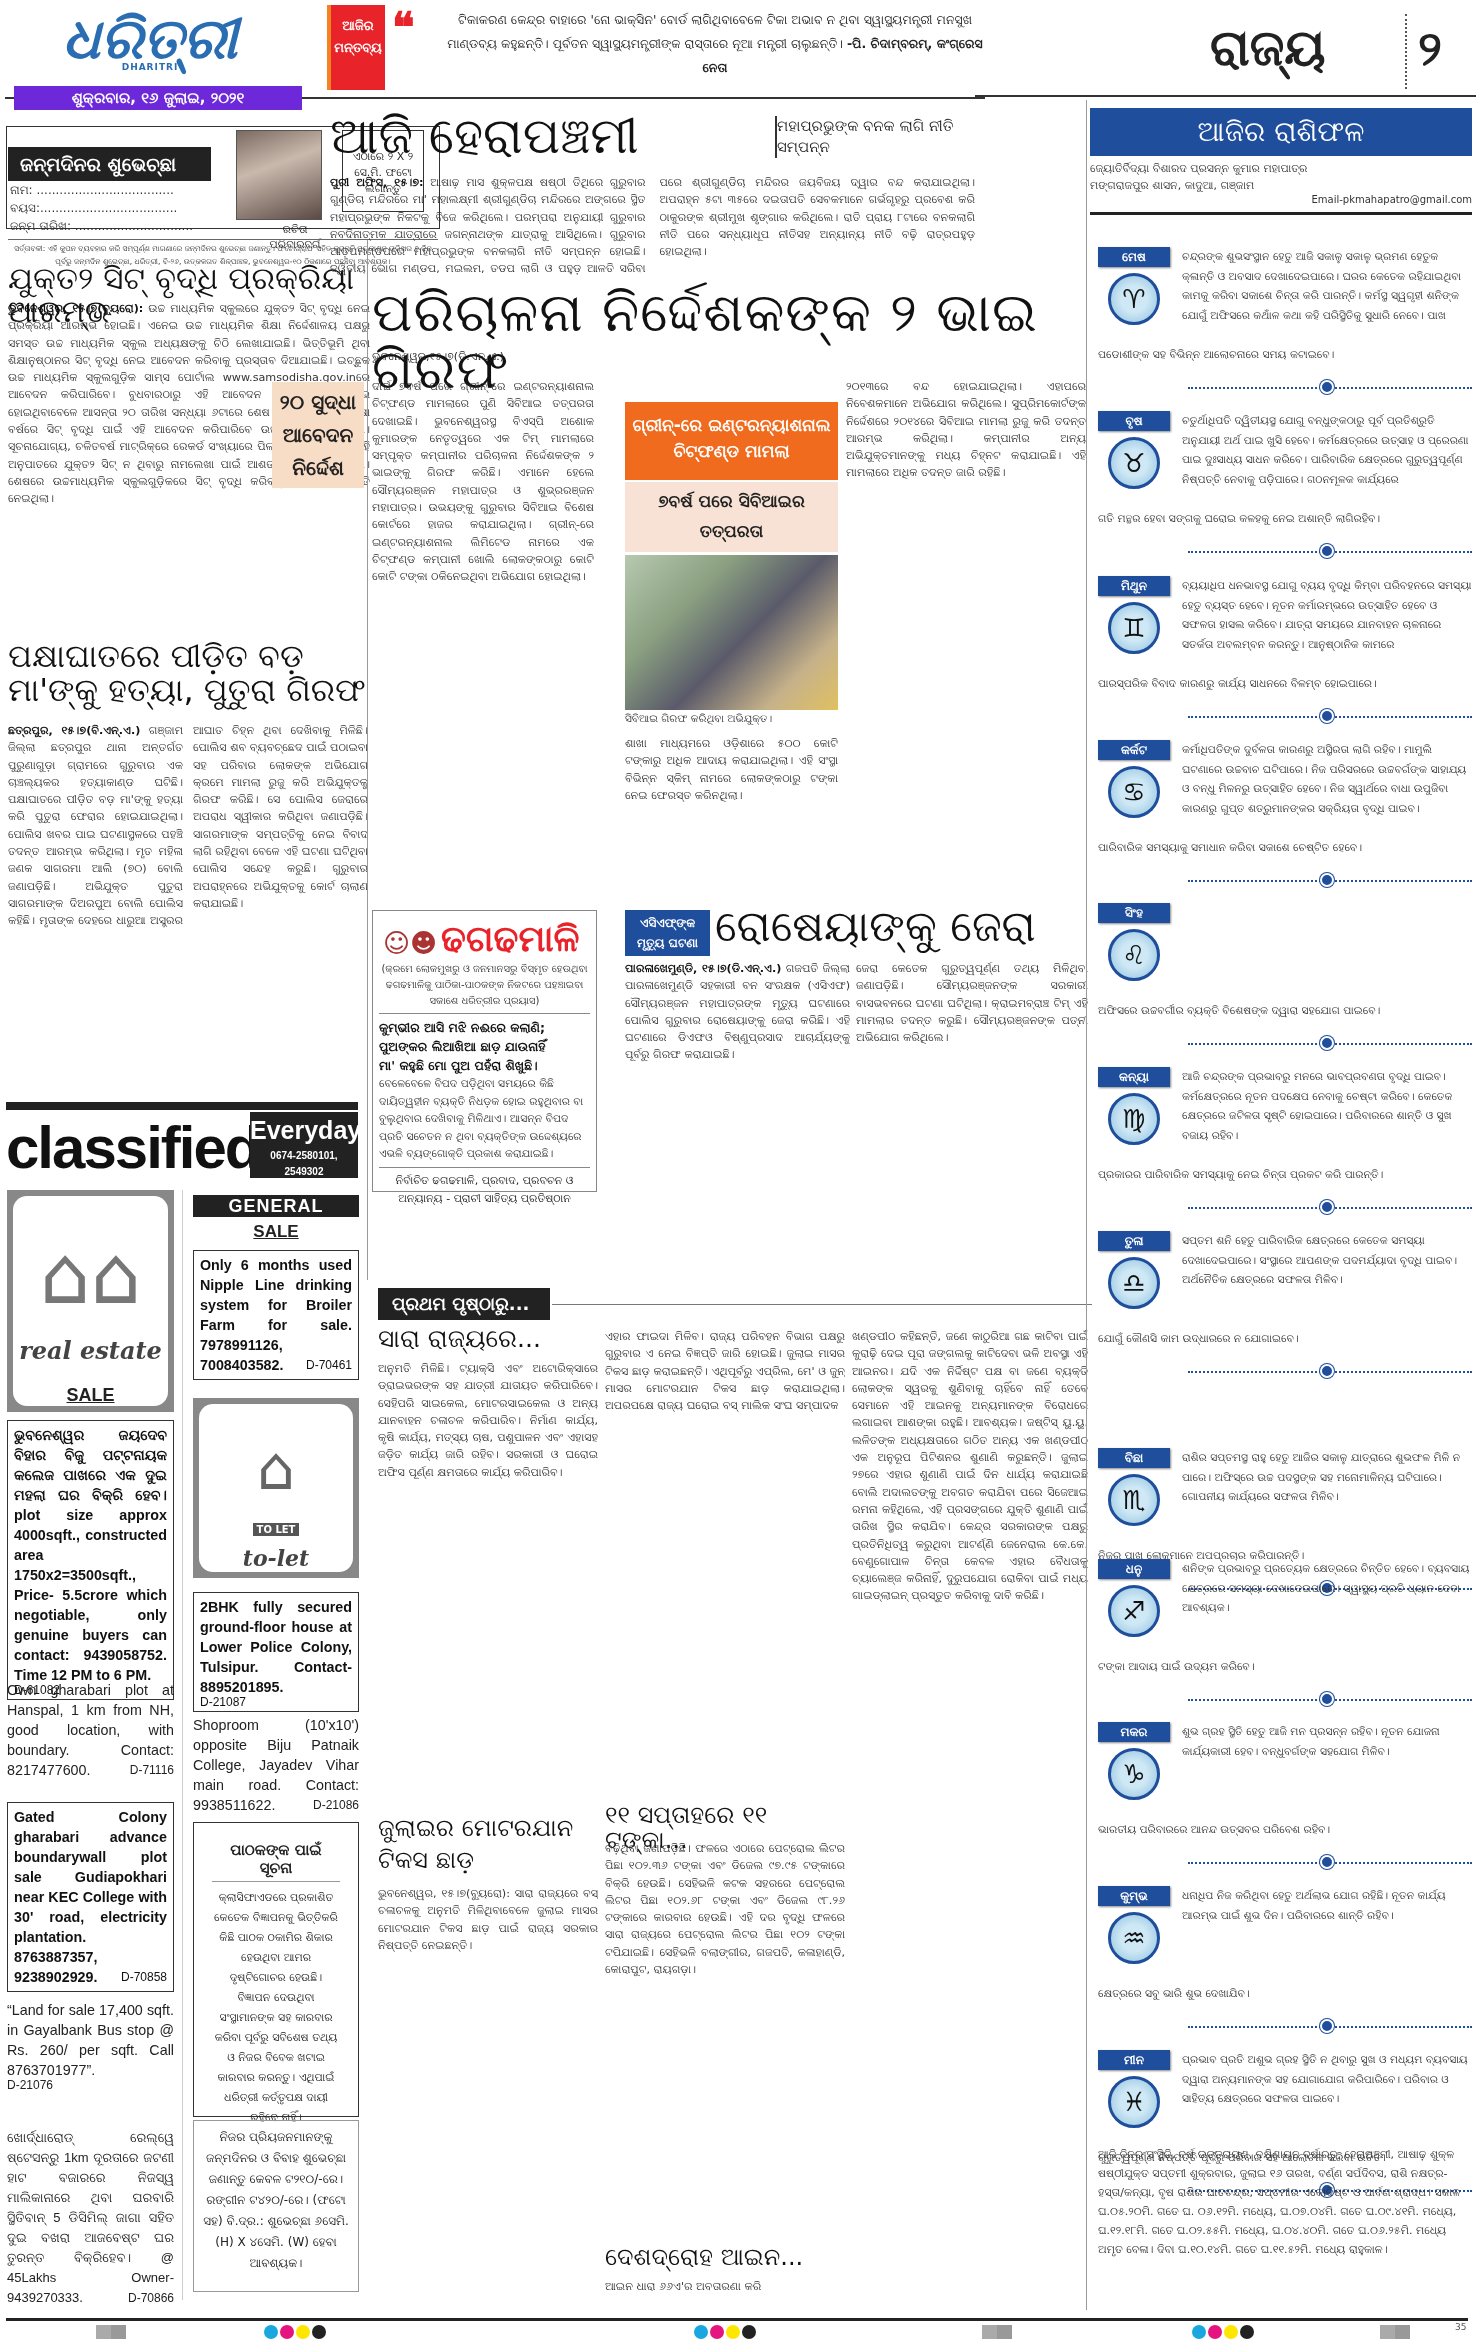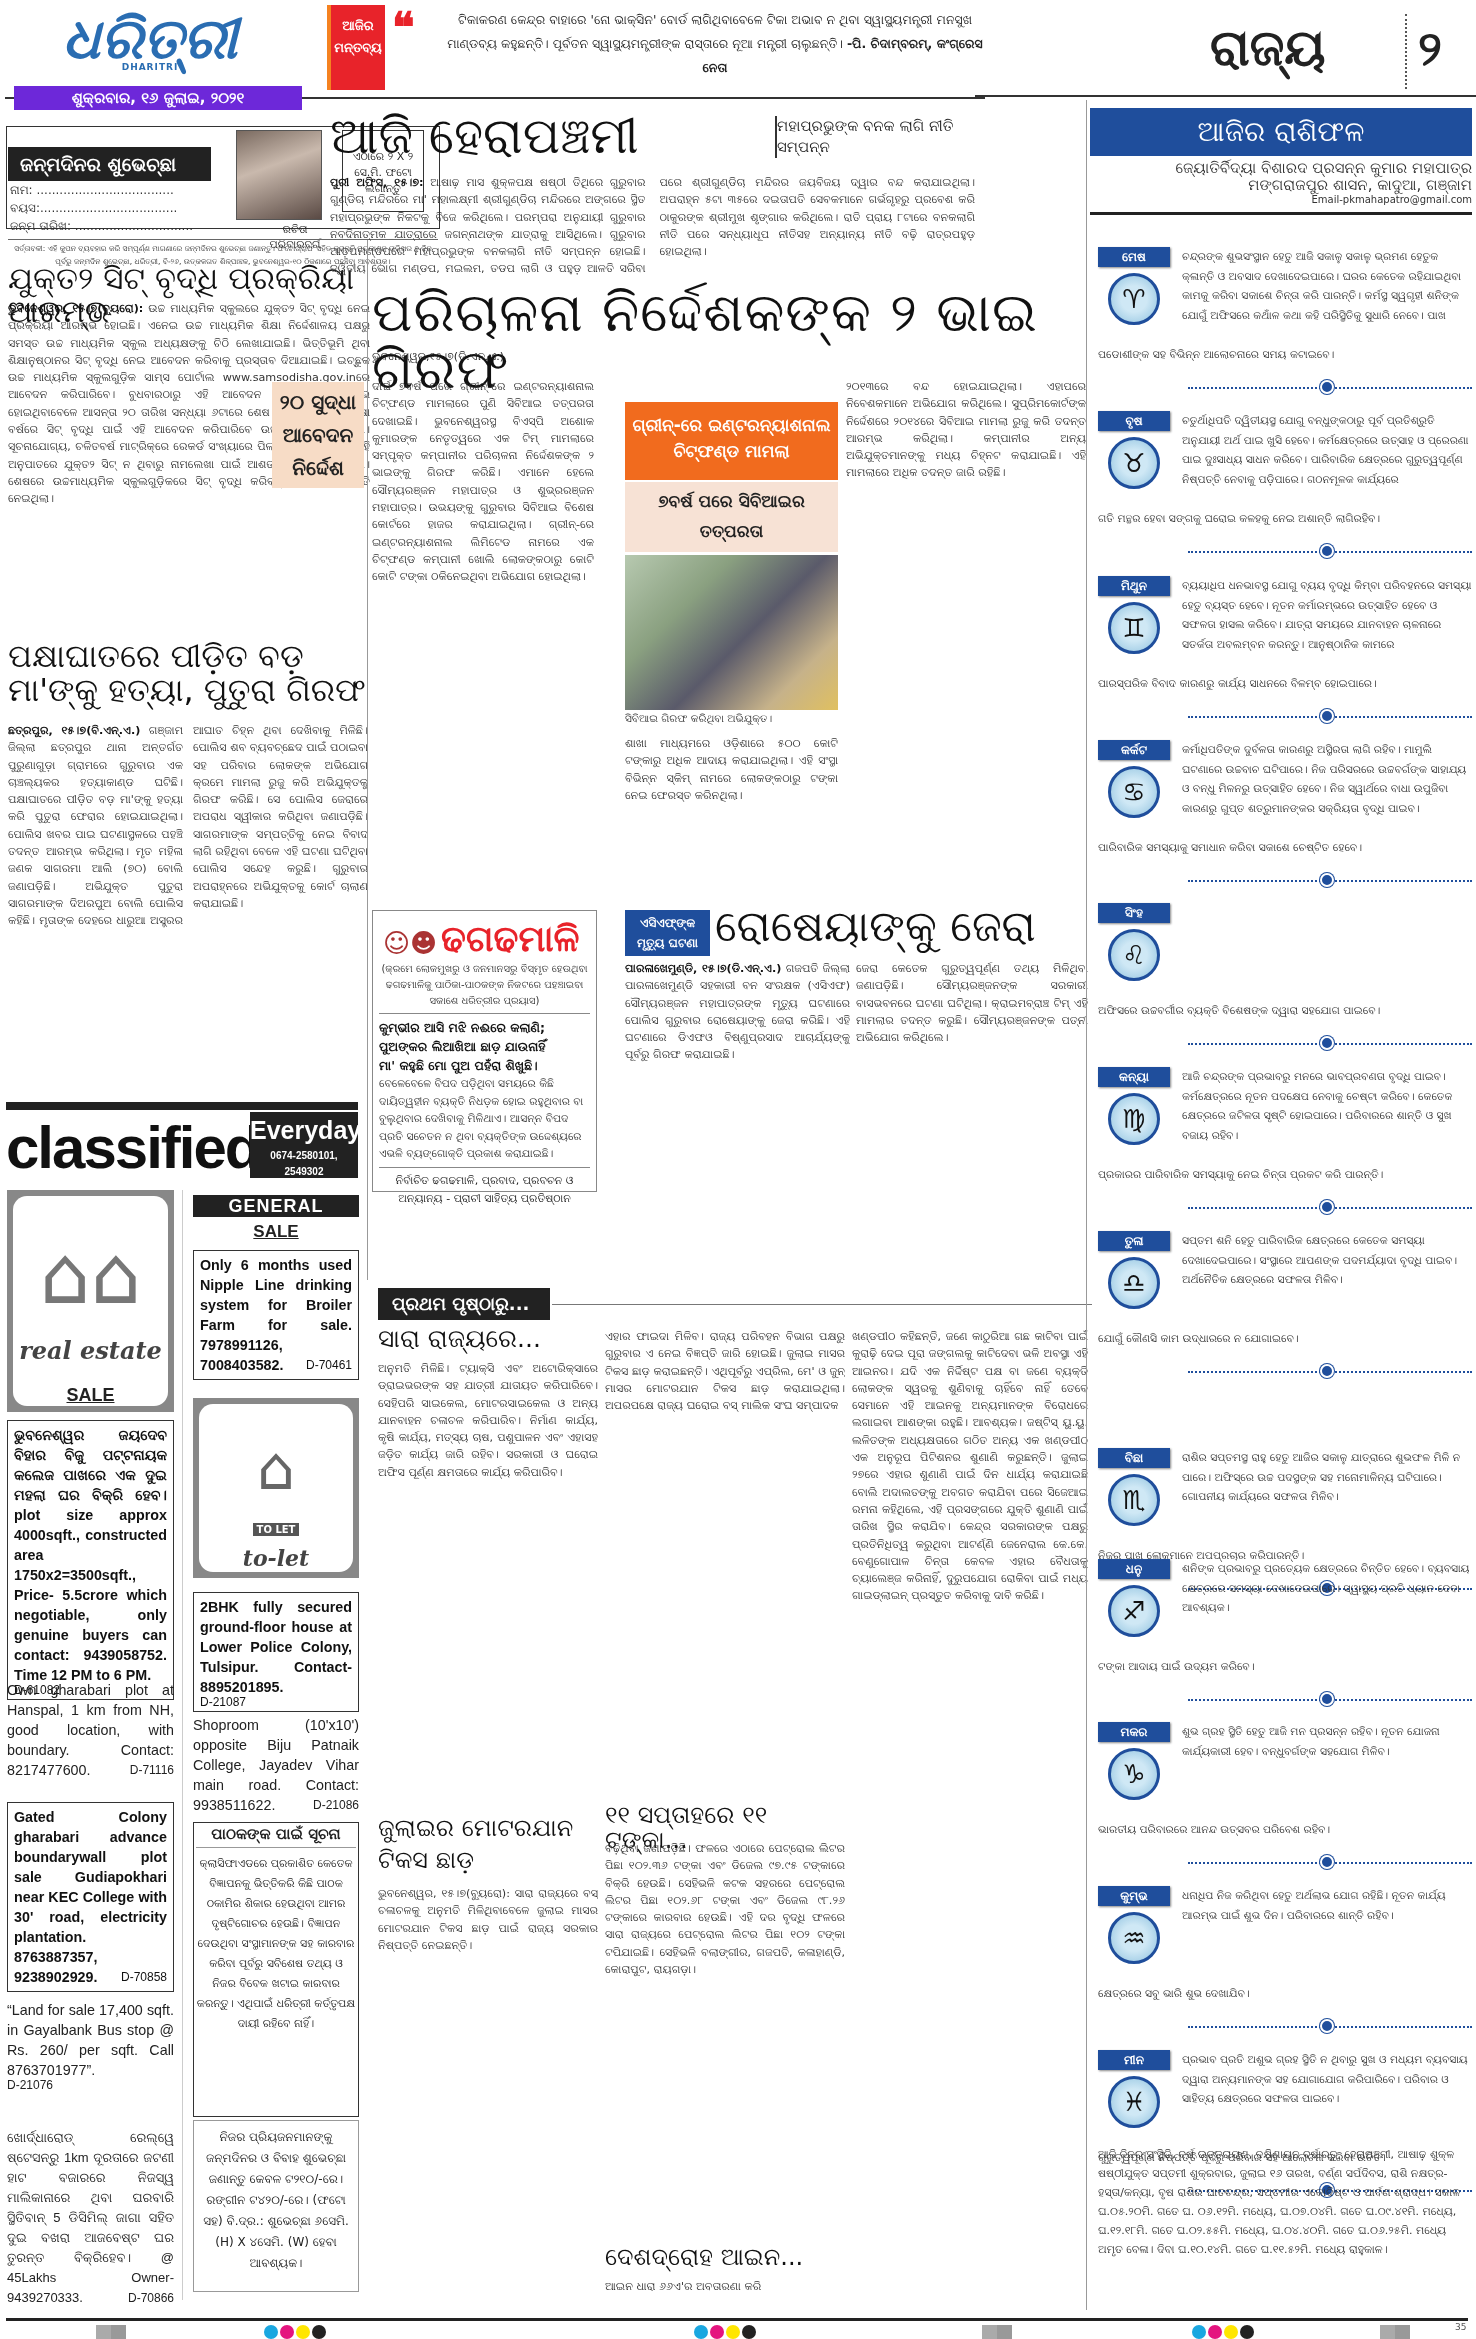--- a/index.html
+++ b/index.html
@@ -35,21 +35,21 @@
 .plus2-callout{left:272px;top:382px;width:92px;height:106px;background:#f7dcc6;font-size:20px;font-weight:bold;text-align:center;line-height:33px;color:#222;padding-top:4px}
 
 .h-paksha{left:8px;top:640px;width:360px;font-size:32px}
 .paksha-body{left:8px;top:722px;width:360px}
 
 .h-heraa{left:330px;top:110px;width:440px;font-size:50px;font-weight:normal}
 .h-heraa-side{left:775px;top:116px;width:200px;font-size:15px;line-height:21px;border-left:2px solid #333;}
 .heraa-body{left:330px;top:174px;width:645px;column-count:2;column-gap:14px}
 
 .raashi-head{left:1090px;top:108px;width:382px;height:48px;background:#1f4e9c;color:#fff;font-size:28px;text-align:center;line-height:48px}
-.raashi-author{left:1090px;top:160px;width:382px;font-size:15px;text-align:right;line-height:17px;color:#333}
+.raashi-author{left:1090px;top:160px;width:382px;font-size:11px;text-align:left;line-height:17px;color:#333}
 .raashi-email{left:1090px;top:194px;width:382px;font-size:10px;text-align:right;color:#333}
 .raashi-rule{left:1090px;top:212px;width:382px;height:3px;background:#222}
 
 .sign{position:absolute;left:1098px;width:374px}
 .sign-label{position:absolute;left:0;top:0;width:72px;height:20px;background:#1f4e9c;color:#fff;font-size:12px;font-weight:bold;text-align:center;line-height:20px;box-shadow:1px 1px 2px #888}
 .sign-icon{position:absolute;left:10px;top:26px;width:52px;height:52px;border-radius:50%;background:radial-gradient(circle,#cfe8f5 40%,#8cc0de);border:3px solid #1f4e9c;color:#111;font-size:26px;text-align:center;line-height:46px}
 .sign-text{position:absolute;left:84px;top:0;width:290px;font-size:10.8px;line-height:19.5px;color:#333}
 .sign-text2{position:absolute;left:0;top:98px;width:374px;font-size:10.8px;line-height:19.5px;color:#333}
 .sign-sep{position:absolute;left:90px;width:284px;height:0;border-top:2px dotted #1f4e9c}
 .sign-dot{position:absolute;left:222px;width:14px;height:14px;border-radius:50%;background:#1f4e9c;border:2px solid #fff;box-shadow:0 0 0 1px #1f4e9c}
@@ -107,21 +107,21 @@
 .ad-plain{font-family:"Liberation Sans",sans-serif;font-size:14.3px;line-height:20px;text-align:justify;color:#222}
 .ad-code{font-size:12px;font-family:"Liberation Sans",sans-serif;font-weight:normal;float:right;line-height:20px}
 .ad-code.block{float:none;display:block;line-height:10px}
 .gen-head{left:193px;top:1195px;width:166px;height:22px;background:#222;color:#fff;text-align:center;font-family:"Liberation Sans",sans-serif;font-size:18px;font-weight:bold;line-height:22px;letter-spacing:1px}
 .sale2-head{left:193px;top:1222px;width:166px;text-align:center;font-family:"Liberation Sans",sans-serif;font-size:17px;font-weight:bold;text-decoration:underline}
 .tolet-img{left:193px;top:1398px;width:166px;height:180px;background:#888;padding:6px}
 .tolet-inner{width:100%;height:100%;background:#fff;border-radius:14px;text-align:center}
 .tolet-house{font-size:60px;color:#666;line-height:100px;padding-top:14px}
 .tolet-sign{display:inline-block;background:#555;color:#fff;font-size:10px;font-weight:bold;padding:1px 4px;margin-top:-20px}
 .tolet-label{font-family:"DejaVu Serif",serif;font-style:italic;font-weight:bold;font-size:22px;color:#444;margin-top:8px}
-.notice-box{border:1.5px solid #333;padding:2px;text-align:center;color:#222}
+.notice-box{border:1.5px solid #333;padding:18px;text-align:center;color:#222}
 .notice-title{font-size:15px;font-weight:bold;border-bottom:1px solid #999;padding-bottom:4px;margin-bottom:6px}
 .notice-body{font-size:11px;line-height:20px}
 .wish-box{border:1px solid #999;padding:6px;text-align:center;font-size:12px;line-height:21px;color:#222}
 
 .col-rule{width:1px;background:#999}
 .bottom-rule{left:6px;top:2318px;width:1462px;height:3px;background:#222}
 .page-small{left:1455px;top:2322px;font-size:9px;color:#555}
 .cmyk{display:flex;gap:2px}
 .cmyk span{width:14px;height:14px;border-radius:50%;display:inline-block}
 .gray-swatch{width:30px;height:14px;background:linear-gradient(90deg,#aaa 50%,#999 50%)}

